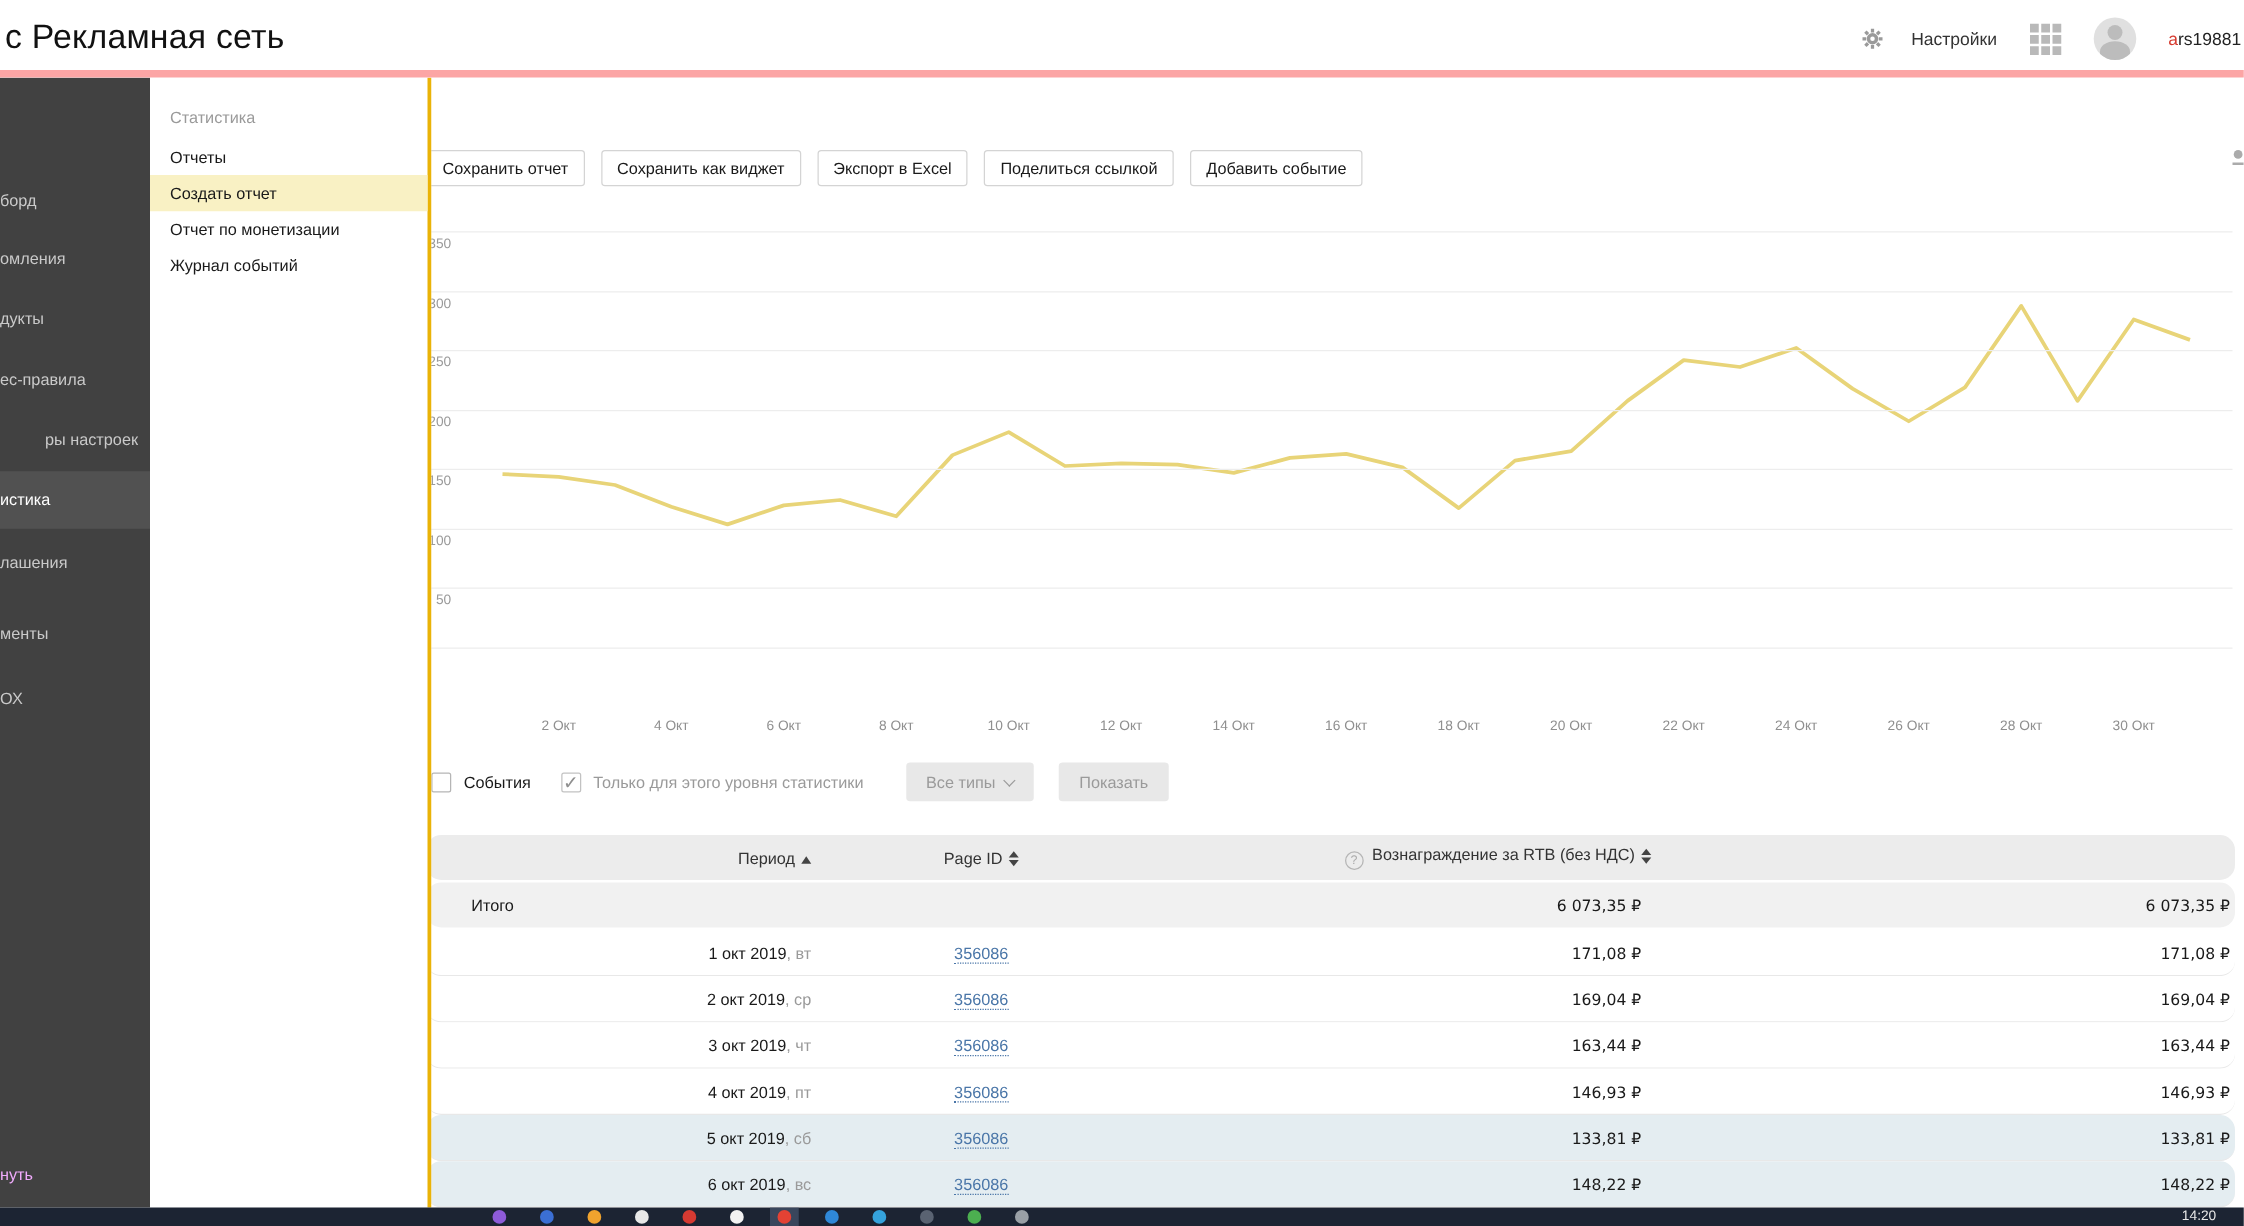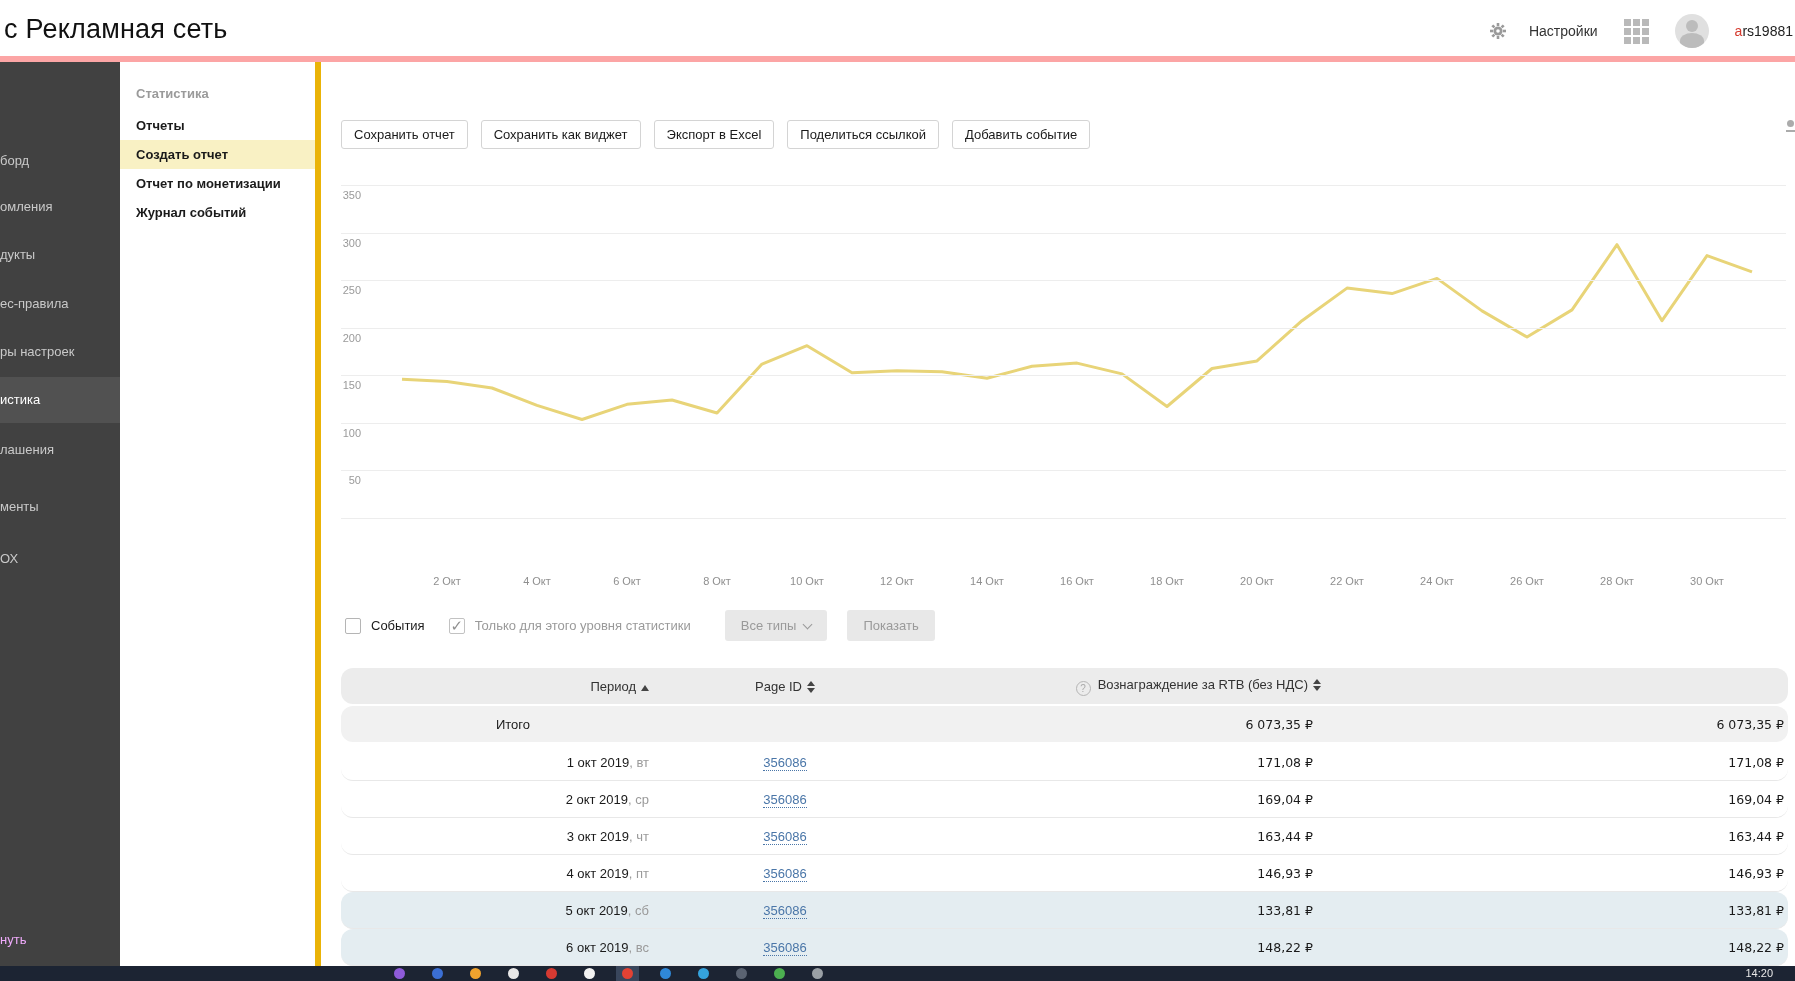--- a/index.html
+++ b/index.html
@@ -22,22 +22,22 @@
   .username b { color:#d63b2f; font-weight:normal; }
 
   
   .sidebar { position:absolute; left:0; top:62px; width:120px; height:904px; background:#414141; z-index:4; }
   .side-item { position:absolute; left:0; width:120px; height:34px; line-height:34px;
                color:#c9c9c9; font-size:13px; cursor:pointer; white-space:nowrap; }
   .side-item.sel { background:#515151; color:#fff; height:46px; line-height:46px; }
   .collapse { position:absolute; left:0; top:870px; width:136px; color:#f0abfc; font-size:13px; cursor:pointer; }
 
   
-  .submenu { position:absolute; left:120px; top:62px; width:201px; height:904px; background:#fff;
-             border-right:6px solid #eab308; z-index:3;font-weight:bold; }
+  .submenu { position:absolute; left:120px; top:62px; width:225px; height:904px; background:#fff;
+             border-right:3px solid #eab308; z-index:3; }
   .submenu-title { margin:24px 0 10px 16px; color:#9a9a9a; font-size:13px; }
   .submenu-item { height:29px; line-height:29px; padding-left:16px; font-size:13px; color:#1a1a1a; cursor:pointer; white-space:nowrap; }
   .submenu-item.active { background:#f9f1c4; }
 
   
   .content { position:absolute; left:321px; top:62px; width:1474px; height:904px; overflow:hidden; background:#fff; }
   .report-title { position:absolute; left:20px; top:22px; font-size:21px; color:#111; }
   .toolbar { position:absolute; left:20px; top:58px; display:flex; gap:13px; }
   .tb-btn { background:#fff; border:1px solid #d4d4d4; border-radius:3px; padding:6px 12px;
             font-size:13px; color:#1a1a1a; cursor:pointer; white-space:nowrap; font-family:inherit; }
@@ -69,21 +69,21 @@
   .rtable { position:absolute; left:20px; top:606px; width:1447px; font-size:13px; color:#1a1a1a; }
   .trow { display:grid; grid-template-columns:314px 260px 410px 463px; align-items:center;border-radius:12px; }
   .thead { background:#ececec; height:36px; margin-bottom:2px; color:#333; }
   .ttotal { background:#f1f1f1; height:36px; margin-bottom:2px; }
   .tdata { height:37px; border-bottom:1px solid #e8e8e8; }
   .tdata.weekend { background:#e4edf1; }
   .c1 { text-align:right; padding-right:6px; }
   .c2 { text-align:center; }
   .c3 { text-align:right; padding-right:12px; }
   .c4 { text-align:right; padding-right:4px; }
-  .total-label { text-align:center; padding-left:36px; }
+  .total-label { text-align:left; padding-left:36px; }
   .dow { color:#9a9a9a; }
   .money { font-family:"DejaVu Sans","Liberation Sans",sans-serif; font-size:12.5px; }
   .pid { color:#4a76a8; text-decoration:none; border-bottom:1px dotted #4a76a8; cursor:pointer; }
   .sort-up { display:inline-block; width:0; height:0; border-left:4px solid transparent;
              border-right:4px solid transparent; border-bottom:6px solid #444; margin-left:5px; }
   .sort-both { display:inline-block; vertical-align:middle; margin-left:5px; }
   .sort-both i { display:block; width:0; height:0; border-left:4px solid transparent; border-right:4px solid transparent; }
   .sort-both .u { border-bottom:5px solid #444; margin-bottom:2px; }
   .sort-both .d { border-top:5px solid #444; }
   .help { display:inline-flex; width:15px; height:15px; border:1px solid #b5b5b5; border-radius:50%;
@@ -138,21 +138,21 @@
     <div class="username"><b>a</b><span>rs19881</span></div>
   </div>
 </div>
 
 <div class="sidebar" id="sidebar">
   <div class="collapse">нуть</div>
 <div class="side-item" style="top: 82px;">борд</div>
     <div class="side-item" style="top: 128px;">омления</div>
     <div class="side-item" style="top: 176px;">дукты</div>
     <div class="side-item" style="top: 225px;">ес-правила</div>
-    <div class="side-item" style="top: 273px;">ры настроек</div>
+    <div class="side-item" style="top: 273px; margin-left: 36px;">ры настроек</div>
     <div class="side-item sel" style="top: 315px;">истика</div>
     <div class="side-item" style="top: 371px;">лашения</div>
     <div class="side-item" style="top: 428px;">менты</div>
     <div class="side-item" style="top: 480px;">ОХ</div>
   </div>
 
 <div class="submenu">
   <div class="submenu-title">Статистика</div>
   <div id="submenu-items">
       <div class="submenu-item">Отчеты</div>

